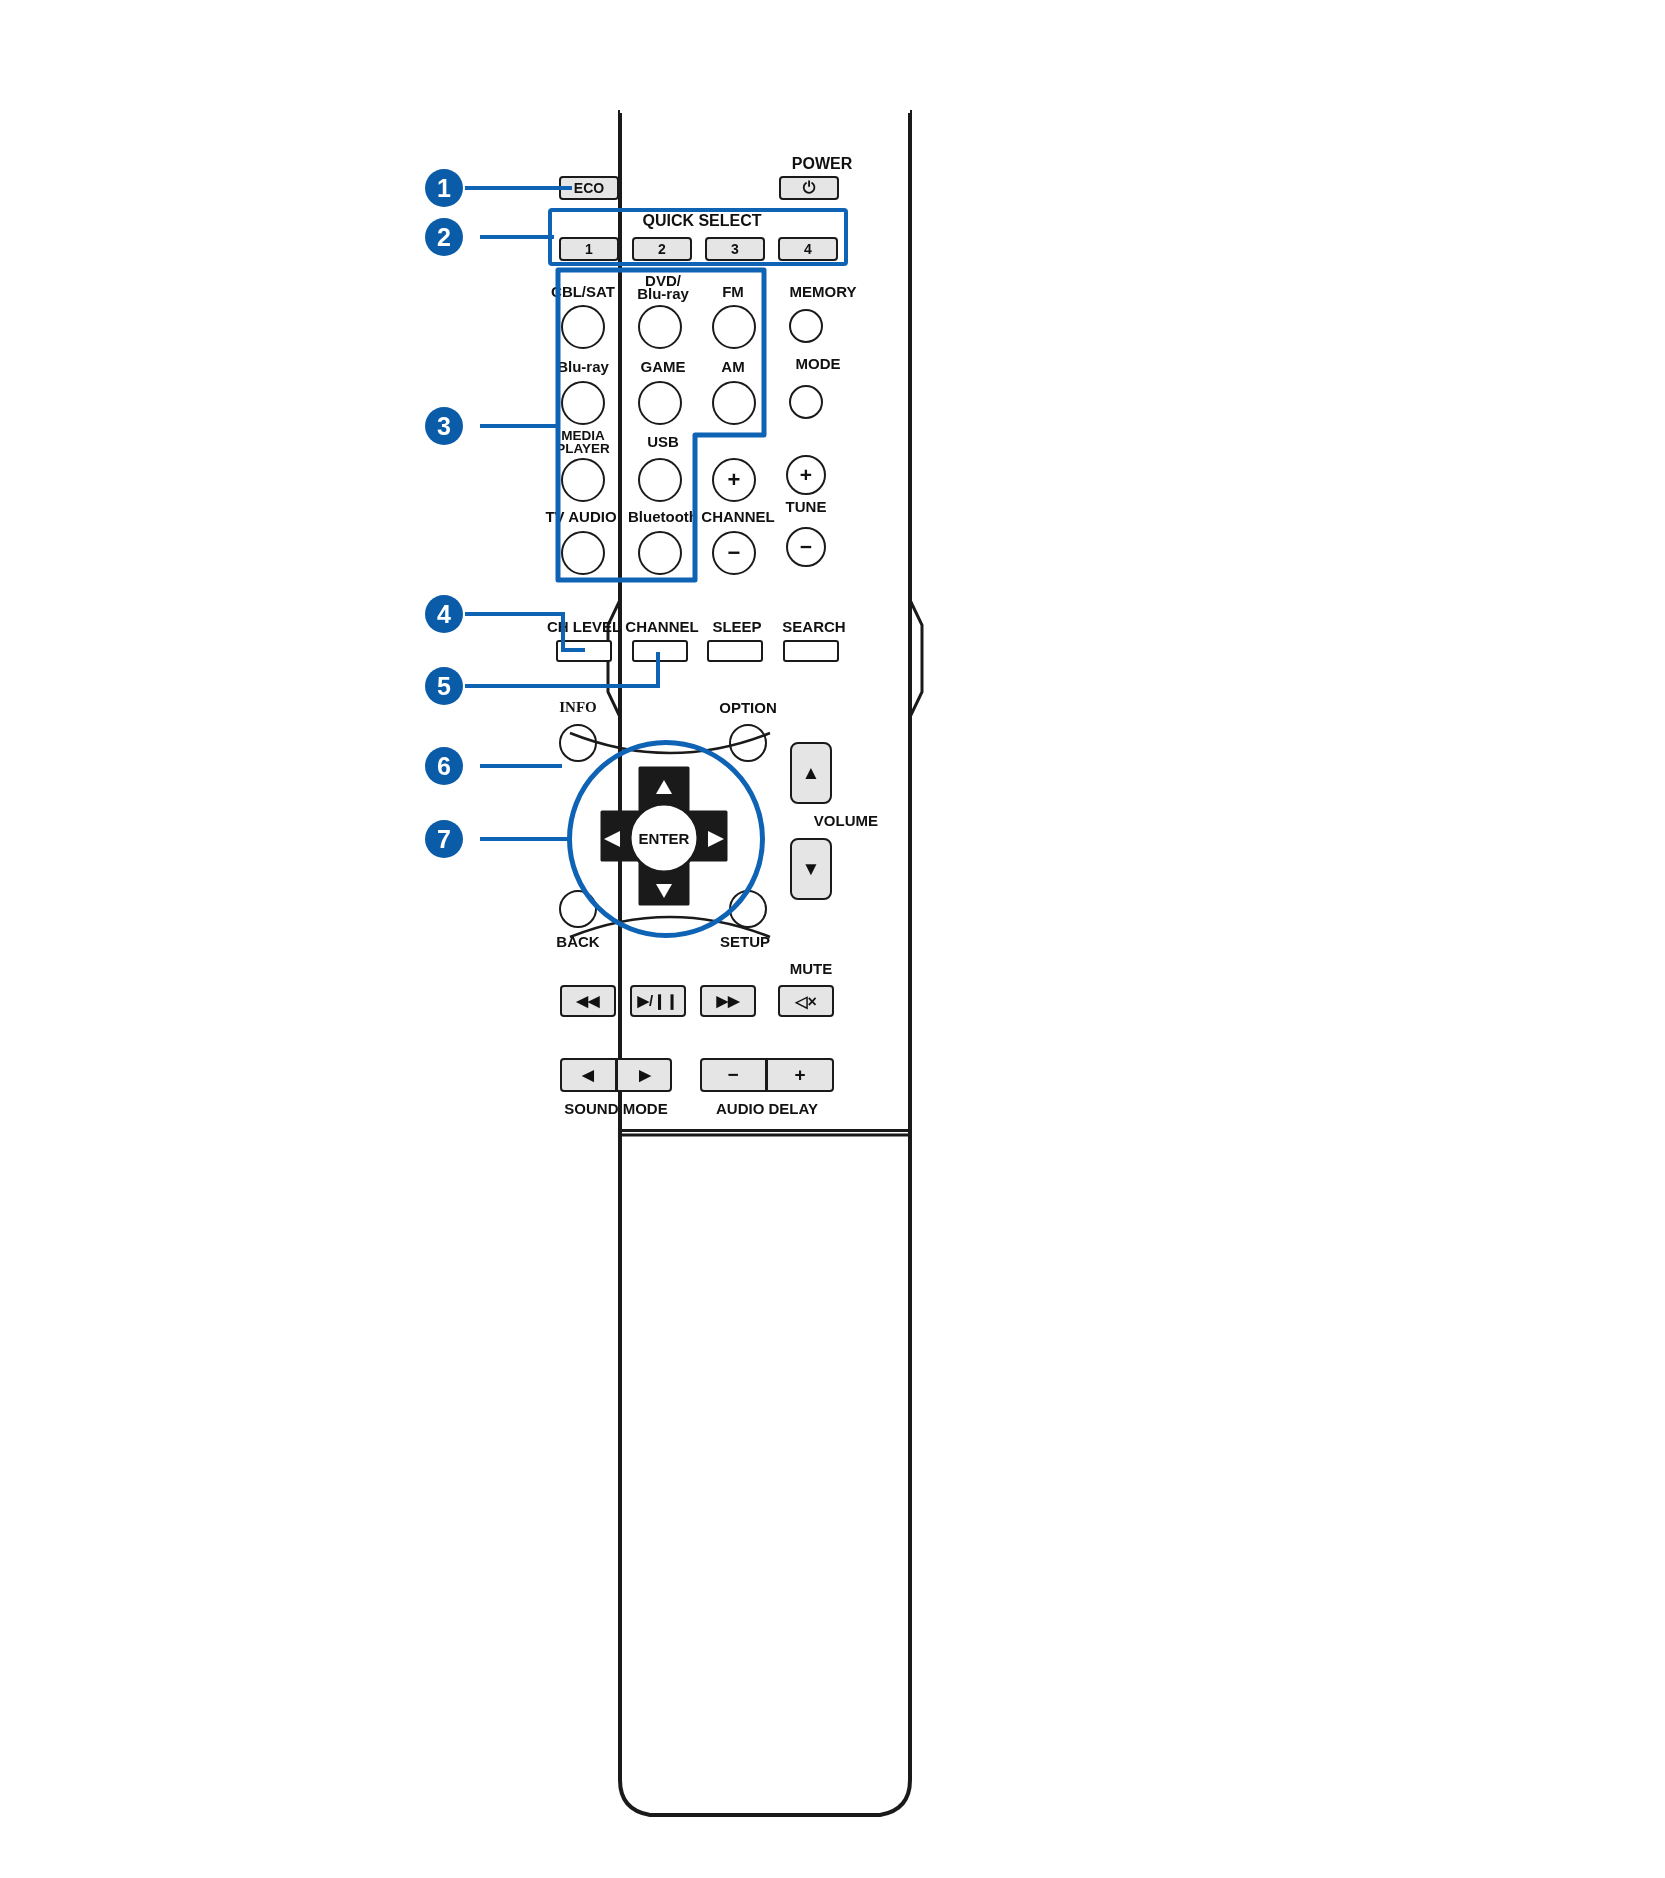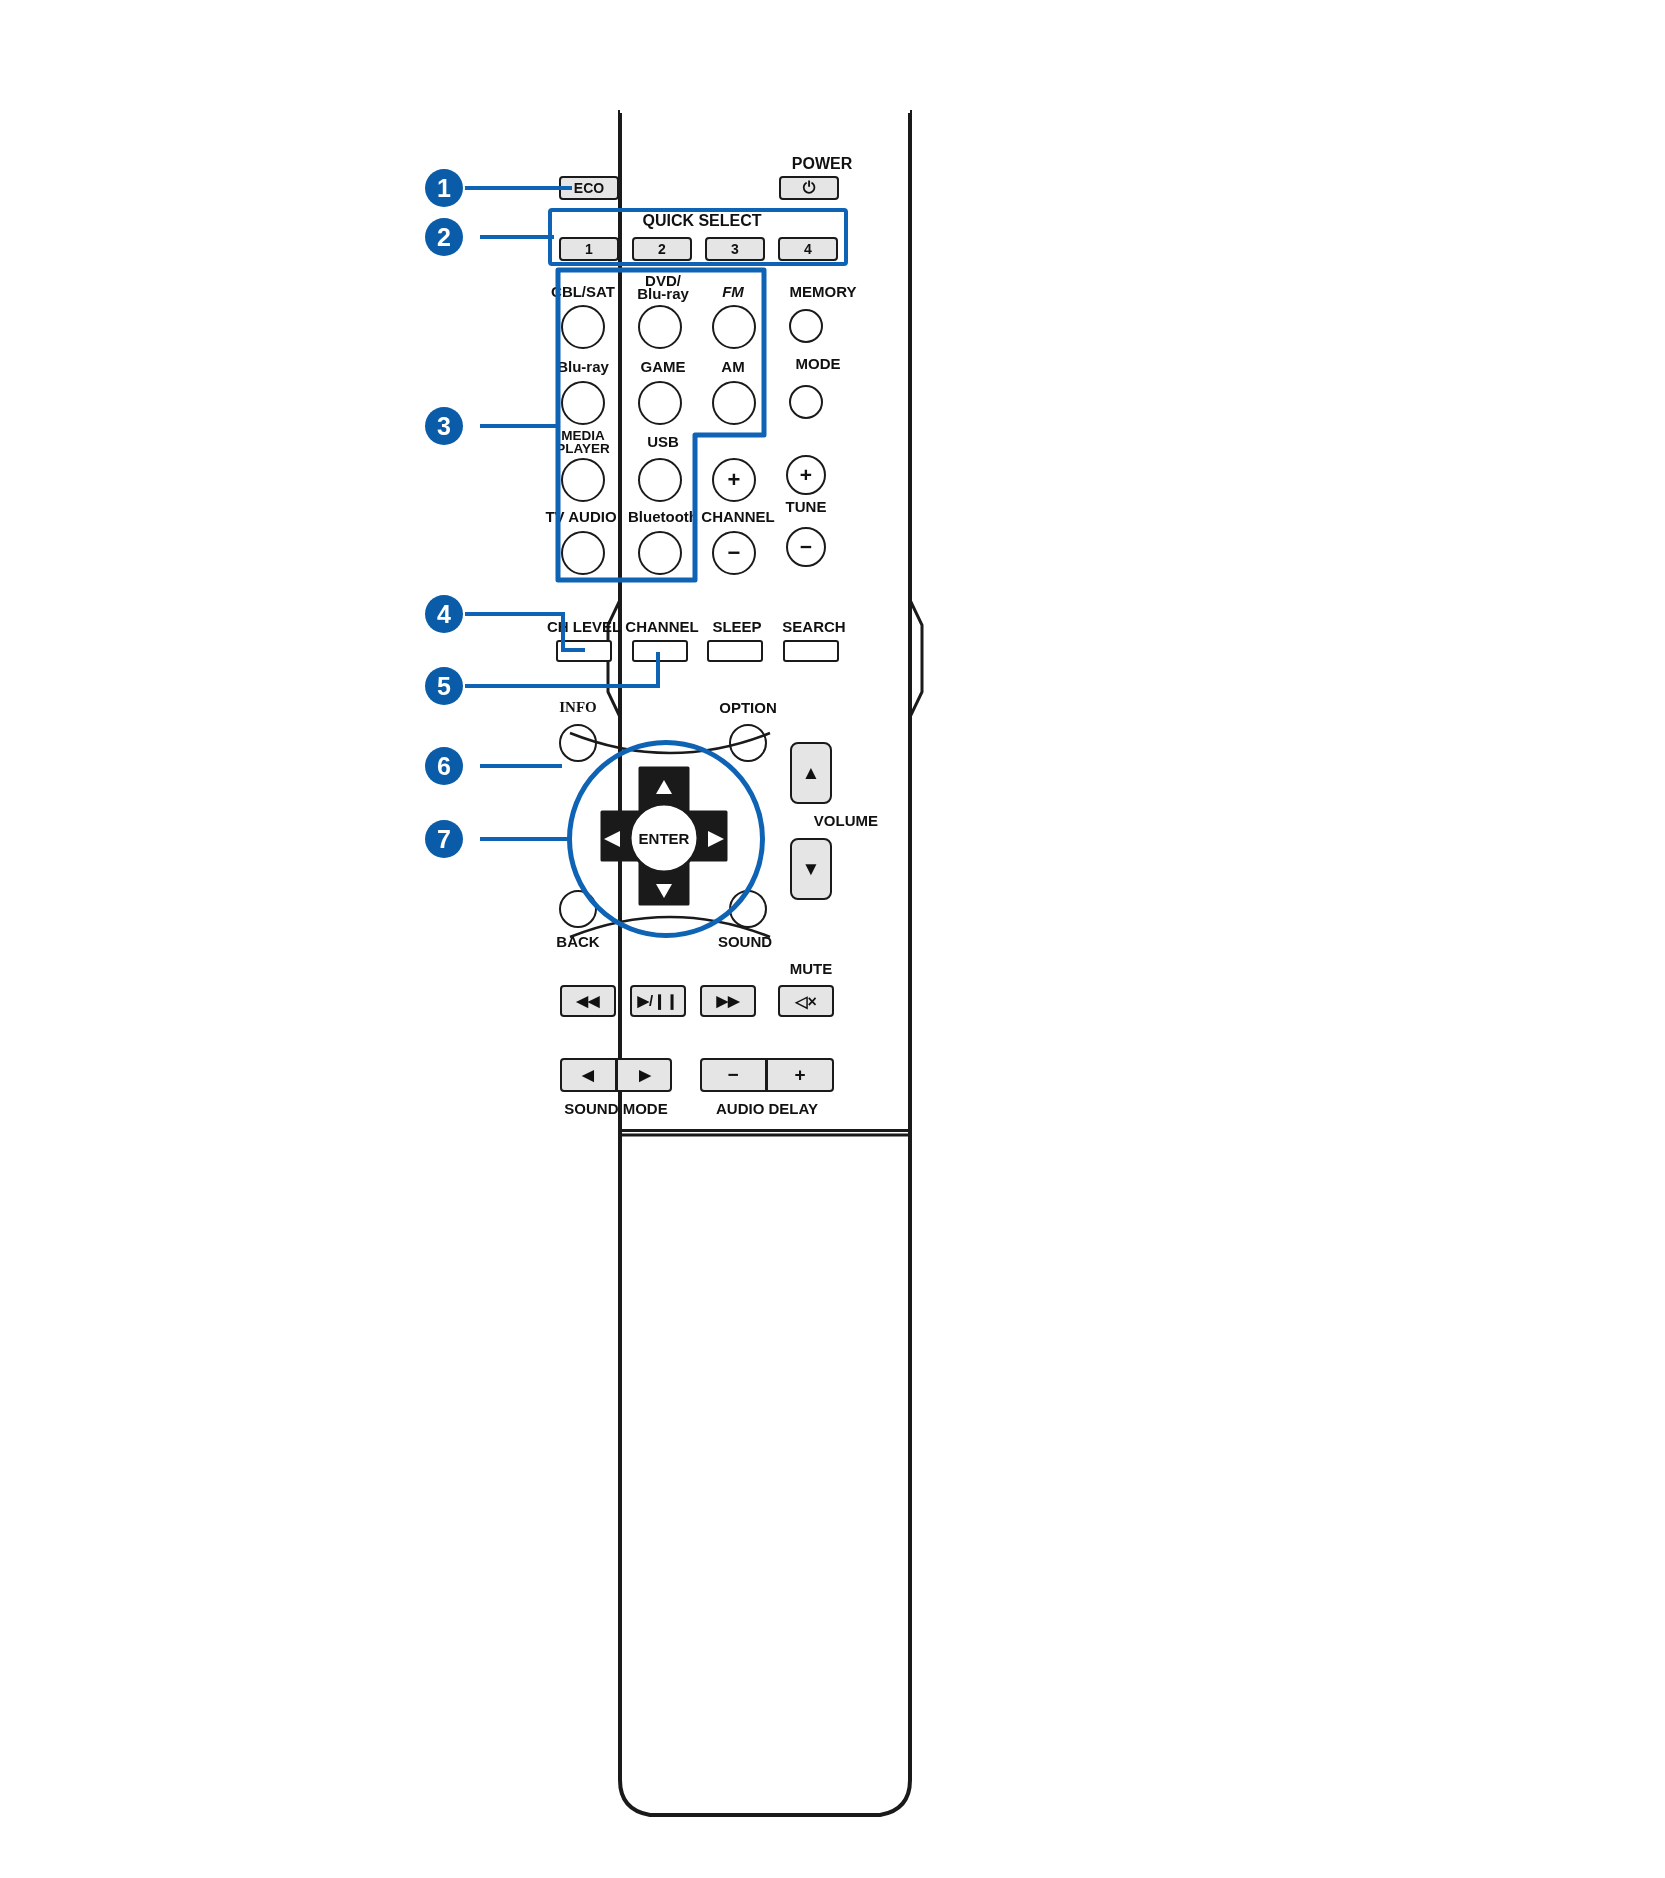--- a/index.html
+++ b/index.html
@@ -166,21 +166,21 @@
     <span class="btn-text" style="font-size:14px;">4</span>
   </div>
 
   <div class="hl" style="left:548px; top:208px; width:300px; height:58px;"></div>
   <div class="leader" style="left:480px; top:235px; width:74px; height:4px;"></div>
   <div class="marker" style="left:425px; top:218px;">2</div>
 
   <div class="lbl sm" style="left:533px; top:283px; width:100px;">CBL/SAT</div>
   <div class="lbl sm" style="left:613px; top:272px; width:100px;">DVD/</div>
   <div class="lbl sm" style="left:613px; top:285px; width:100px;">Blu-ray</div>
-  <div class="lbl sm" style="left:693px; top:283px; width:80px;font-style:italic;">FM</div>
+  <div class="lbl sm" style="left:693px; top:283px; width:80px;">FM</div>
   <div class="lbl sm" style="left:768px; top:283px; width:110px;">MEMORY</div>
 
   <div class="circ-btn" style="left:561px; top:305px; width:44px; height:44px;"></div>
   <div class="circ-btn" style="left:638px; top:305px; width:44px; height:44px;"></div>
   <div class="circ-btn" style="left:712px; top:305px; width:44px; height:44px;"></div>
   <div class="circ-btn" style="left:789px; top:309px; width:34px; height:34px;"></div>
 
   <div class="lbl sm" style="left:533px; top:358px; width:100px;">Blu-ray</div>
   <div class="lbl sm" style="left:613px; top:358px; width:100px;">GAME</div>
   <div class="lbl sm" style="left:693px; top:358px; width:80px;">AM</div>
@@ -248,21 +248,21 @@
 
   <div class="lbl sm" style="left:533px; top:699px; width:90px;font-family:Liberation Serif, serif;">INFO</div>
   <div class="lbl sm" style="left:693px; top:699px; width:110px;">OPTION</div>
 
   <div class="circ-btn" style="left:559px; top:724px; width:38px; height:38px;"></div>
   <div class="circ-btn" style="left:729px; top:724px; width:38px; height:38px;"></div>
 
   <div class="circ-btn" style="left:559px; top:890px; width:38px; height:38px;"></div>
   <div class="circ-btn" style="left:729px; top:890px; width:38px; height:38px;"></div>
   <div class="lbl sm" style="left:533px; top:933px; width:90px;">BACK</div>
-  <div class="lbl sm" style="left:690px; top:933px; width:110px;">SOUND</div>
+  <div class="lbl sm" style="left:690px; top:933px; width:110px;">SETUP</div>
 
   <svg class="abs" style="left:540px; top:715px;" width="260" height="240">
     <path d="M 30 18 Q 130 58 230 18" fill="none" stroke="#1a1a1a" stroke-width="2.5"></path>
     <path d="M 30 222 Q 130 182 230 222" fill="none" stroke="#1a1a1a" stroke-width="2.5"></path>
   </svg>
 
   <svg class="abs" style="left:576px; top:748px;" width="180" height="180">
     <path d="M 66 4 L 114 4 L 114 48 L 152 48 L 152 96 
              L 114 96 L 114 140 L 66 140 L 66 96 L 28 96 
              L 28 48 L 66 48 Z" transform="translate(-2,16)" fill="#1a1a1a" stroke="#1a1a1a" stroke-width="3" stroke-linejoin="round"></path>

